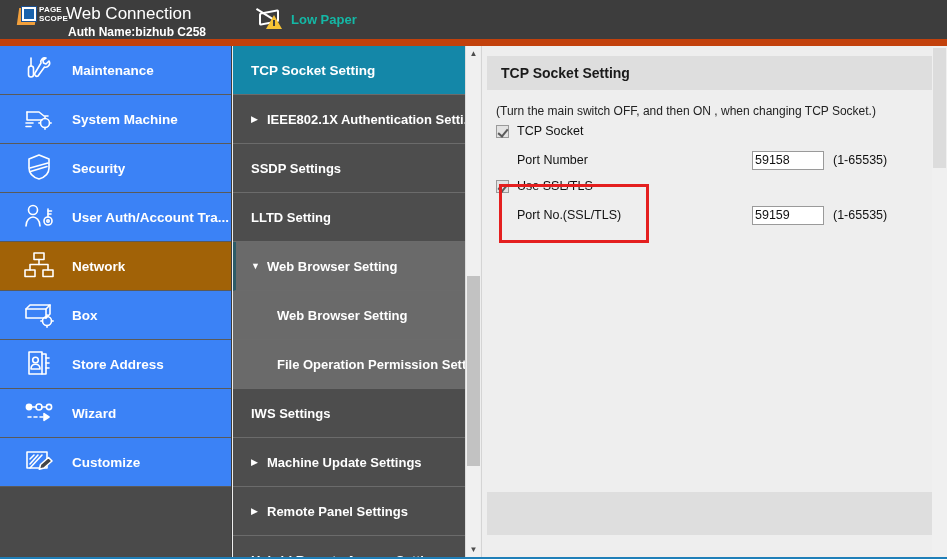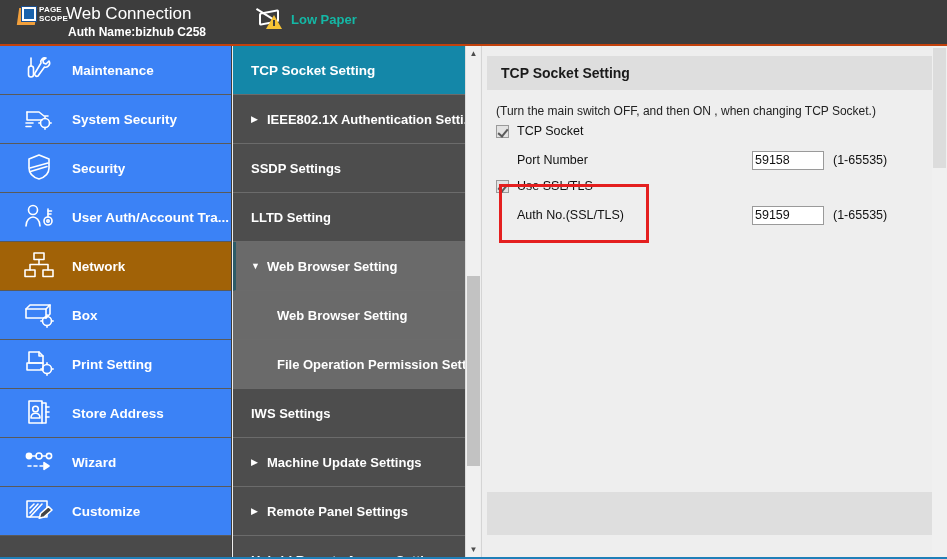--- a/index.html
+++ b/index.html
@@ -14,21 +14,21 @@
     width: 947px; height: 559px;
     background: #eeeeee;
     border-bottom: 2px solid #1f7fb8;
   }
 
   
   .header {
     position: absolute; left: 0; top: 0;
     width: 947px; height: 46px;
     background: #3d3d3d;
-    border-bottom: 2px solid #c2410c;
+    border-bottom: 7px solid #c2410c;
     display: flex; align-items: flex-start;
   }
   .logo-block {
     display: flex; align-items: flex-start;
     padding-left: 18px; padding-top: 3px;
   }
   .ps-logo {
     width: 42px; height: 22px;
     position: relative;
     margin-top: 3px; margin-right: 6px;
@@ -323,21 +323,21 @@
             <g stroke="#ffffff" fill="none" stroke-width="1.6" stroke-linecap="round" stroke-linejoin="round">
               <path d="M5 9 h12 l5 4 h4"></path>
               <path d="M5 9 v8 h15"></path>
               <path d="M4 20 h7"></path>
               <path d="M4 23.5 h5"></path>
               <circle cx="23" cy="20" r="4.5"></circle>
               <path d="M23 13.8 v1.6 M23 24.6 v1.6 M16.8 20 h1.6 M27.6 20 h1.6"></path>
             </g>
           </svg>
         </span>
-        <span class="side-label">System Security</span>
+        <span class="side-label">System Machine</span>
       </div>
       <div class="side-item">
         <span class="side-icon">
           <svg width="34" height="30" viewBox="0 0 34 30">
             <g stroke="#ffffff" fill="none" stroke-width="1.6" stroke-linecap="round" stroke-linejoin="round">
               <path d="M17 3 L27 7 v9 c0 6-5 9.5-10 11 -5-1.5-10-5-10-11 V7 z"></path>
               <path d="M8 16 L26 11"></path>
               <path d="M8.5 19.5 L25 14.5"></path>
             </g>
           </svg>
@@ -380,34 +380,20 @@
             <g stroke="#ffffff" fill="none" stroke-width="1.6" stroke-linecap="round" stroke-linejoin="round">
               <path d="M4 10 h20 v9 H4 z"></path>
               <path d="M4 10 l4-4 h20 l-4 4"></path>
               <path d="M24 19 l4-4 V6"></path>
               <circle cx="25" cy="22" r="4.5"></circle>
               <path d="M25 15.8 v1.6 M25 26.6 v1.6 M18.8 22 h1.6 M29.6 22 h1.6"></path>
             </g>
           </svg>
         </span>
         <span class="side-label">Box</span>
-      </div>
-      <div class="side-item">
-        <span class="side-icon">
-          <svg width="34" height="30" viewBox="0 0 34 30">
-            <g stroke="#ffffff" fill="none" stroke-width="1.6" stroke-linecap="round" stroke-linejoin="round">
-              <path d="M7 4 h10 l4 4 v7 H7 z"></path>
-              <path d="M17 4 v4 h4"></path>
-              <path d="M5 15 h16 v7 H5 z"></path>
-              <circle cx="25" cy="21" r="4.5"></circle>
-              <path d="M25 14.8 v1.6 M25 25.6 v1.6 M18.8 21 h1.6 M29.6 21 h1.6"></path>
-            </g>
-          </svg>
-        </span>
-        <span class="side-label">Print Setting</span>
       </div>
       <div class="side-item">
         <span class="side-icon">
           <svg width="34" height="30" viewBox="0 0 34 30">
             <g stroke="#ffffff" fill="none" stroke-width="1.6" stroke-linecap="round" stroke-linejoin="round">
               <path d="M7 4 h13 v22 H7 z"></path>
               <path d="M20 6 h4 v20 h-4"></path>
               <circle cx="13.5" cy="12" r="2.8"></circle>
               <path d="M9 21 c0-3.2 2-4.8 4.5-4.8 s4.5 1.6 4.5 4.8 z"></path>
               <path d="M24 10 h3 M24 15 h3 M24 20 h3"></path>
@@ -509,21 +495,21 @@
           <span class="field-wrap">
             <input type="text" class="txtfield" value="59158" style="">
             <span class="range">(1-65535)</span>
           </span>
         </div>
         <div class="row">
           <span class="cbx checked"></span>
           <span class="row-label">Use SSL/TLS</span>
         </div>
         <div class="row rowgap">
-          <span class="row-label indent">Auth No.(SSL/TLS)</span>
+          <span class="row-label indent">Port No.(SSL/TLS)</span>
           <span class="field-wrap">
             <input type="text" class="txtfield" value="59159" style="">
             <span class="range">(1-65535)</span>
           </span>
         </div>
       </div>
 
     <div class="redbox"></div>
     <div class="footer-bar"></div>
   </div>

